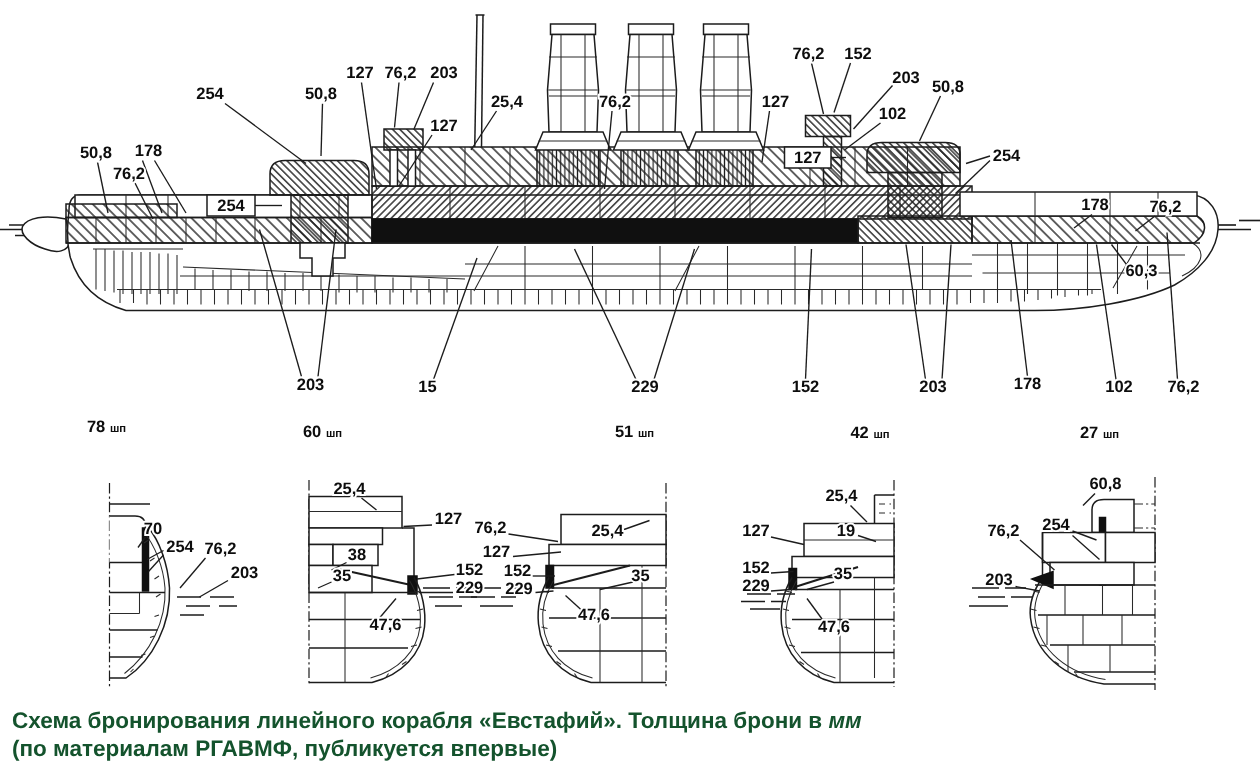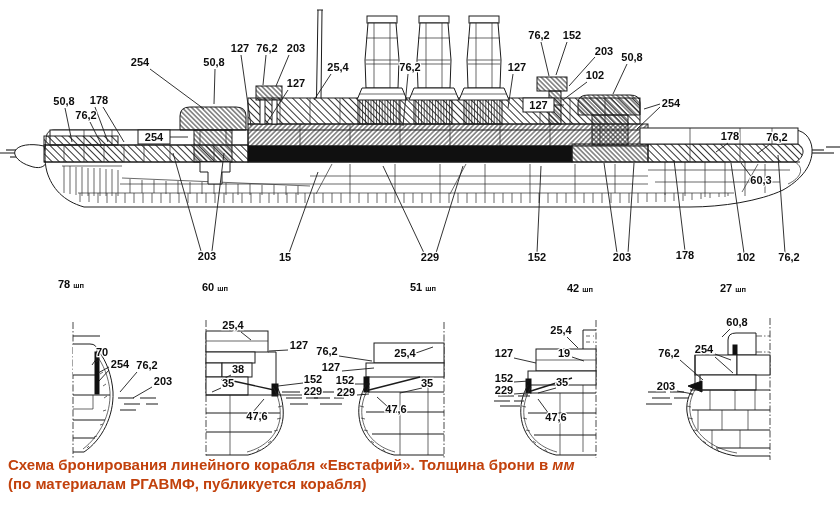--- a/index.html
+++ b/index.html
@@ -20,22 +20,22 @@
   .blackfill{fill:#101010;stroke:#101010;}
   .dashdot{stroke:#1c1c1c;stroke-width:.8;fill:none;stroke-dasharray:7 2 1.5 2;}
   .wl{stroke:#1c1c1c;stroke-width:1.1;fill:none;}
   .lbl{font:700 11px "Liberation Sans",sans-serif;fill:#0d0d0d;text-anchor:middle;
        paint-order:stroke;stroke:#ffffff;stroke-width:2.5;}
   .leader{stroke:#1c1c1c;stroke-width:.9;fill:none;}
   .lblbox{fill:#ffffff;stroke:#1c1c1c;stroke-width:1;}
   .framelbl{font:700 11px "Liberation Sans",sans-serif;fill:#0d0d0d;text-anchor:middle;}
   .frameunit{font-size:7.5px;font-weight:700;}
   .caption{
-    position:absolute;left:8px;top:456px;width:820px;
-    font:700 15px/1.25 "Liberation Sans",sans-serif;color:#c2410c;
+    position:absolute;left:8px;top:472px;width:820px;
+    font:700 15px/1.25 "Liberation Sans",sans-serif;color:#14532d;
   }
   .caption .it{font-style:italic;}
 </style>
 </head>
 <body>
 
 <svg id="diagram" width="840" height="462" viewBox="0 0 840 462">
   <defs>
     <pattern id="h1" patternUnits="userSpaceOnUse" width="5" height="5" patternTransform="rotate(-45)">
       <line x1="2.5" y1="0" x2="2.5" y2="5" stroke="#1c1c1c" stroke-width="0.9"></line>
@@ -409,14 +409,14 @@
       <text x="71" y="288" class="framelbl"><tspan>78 </tspan><tspan class="frameunit">шп</tspan></text>
       <text x="215" y="291" class="framelbl"><tspan>60 </tspan><tspan class="frameunit">шп</tspan></text>
       <text x="423" y="291" class="framelbl"><tspan>51 </tspan><tspan class="frameunit">шп</tspan></text>
       <text x="580" y="292" class="framelbl"><tspan>42 </tspan><tspan class="frameunit">шп</tspan></text>
       <text x="733" y="292" class="framelbl"><tspan>27 </tspan><tspan class="frameunit">шп</tspan></text>
     </g>
 </svg>
 
 <div class="caption">
   <div><span>Схема бронирования линейного корабля «Евстафий». Толщина брони в </span><span class="it">мм</span></div>
-  <div>(по материалам РГАВМФ, публикуется корабля)</div>
+  <div>(по материалам РГАВМФ, публикуется впервые)</div>
 </div>
 
 </body></html>

